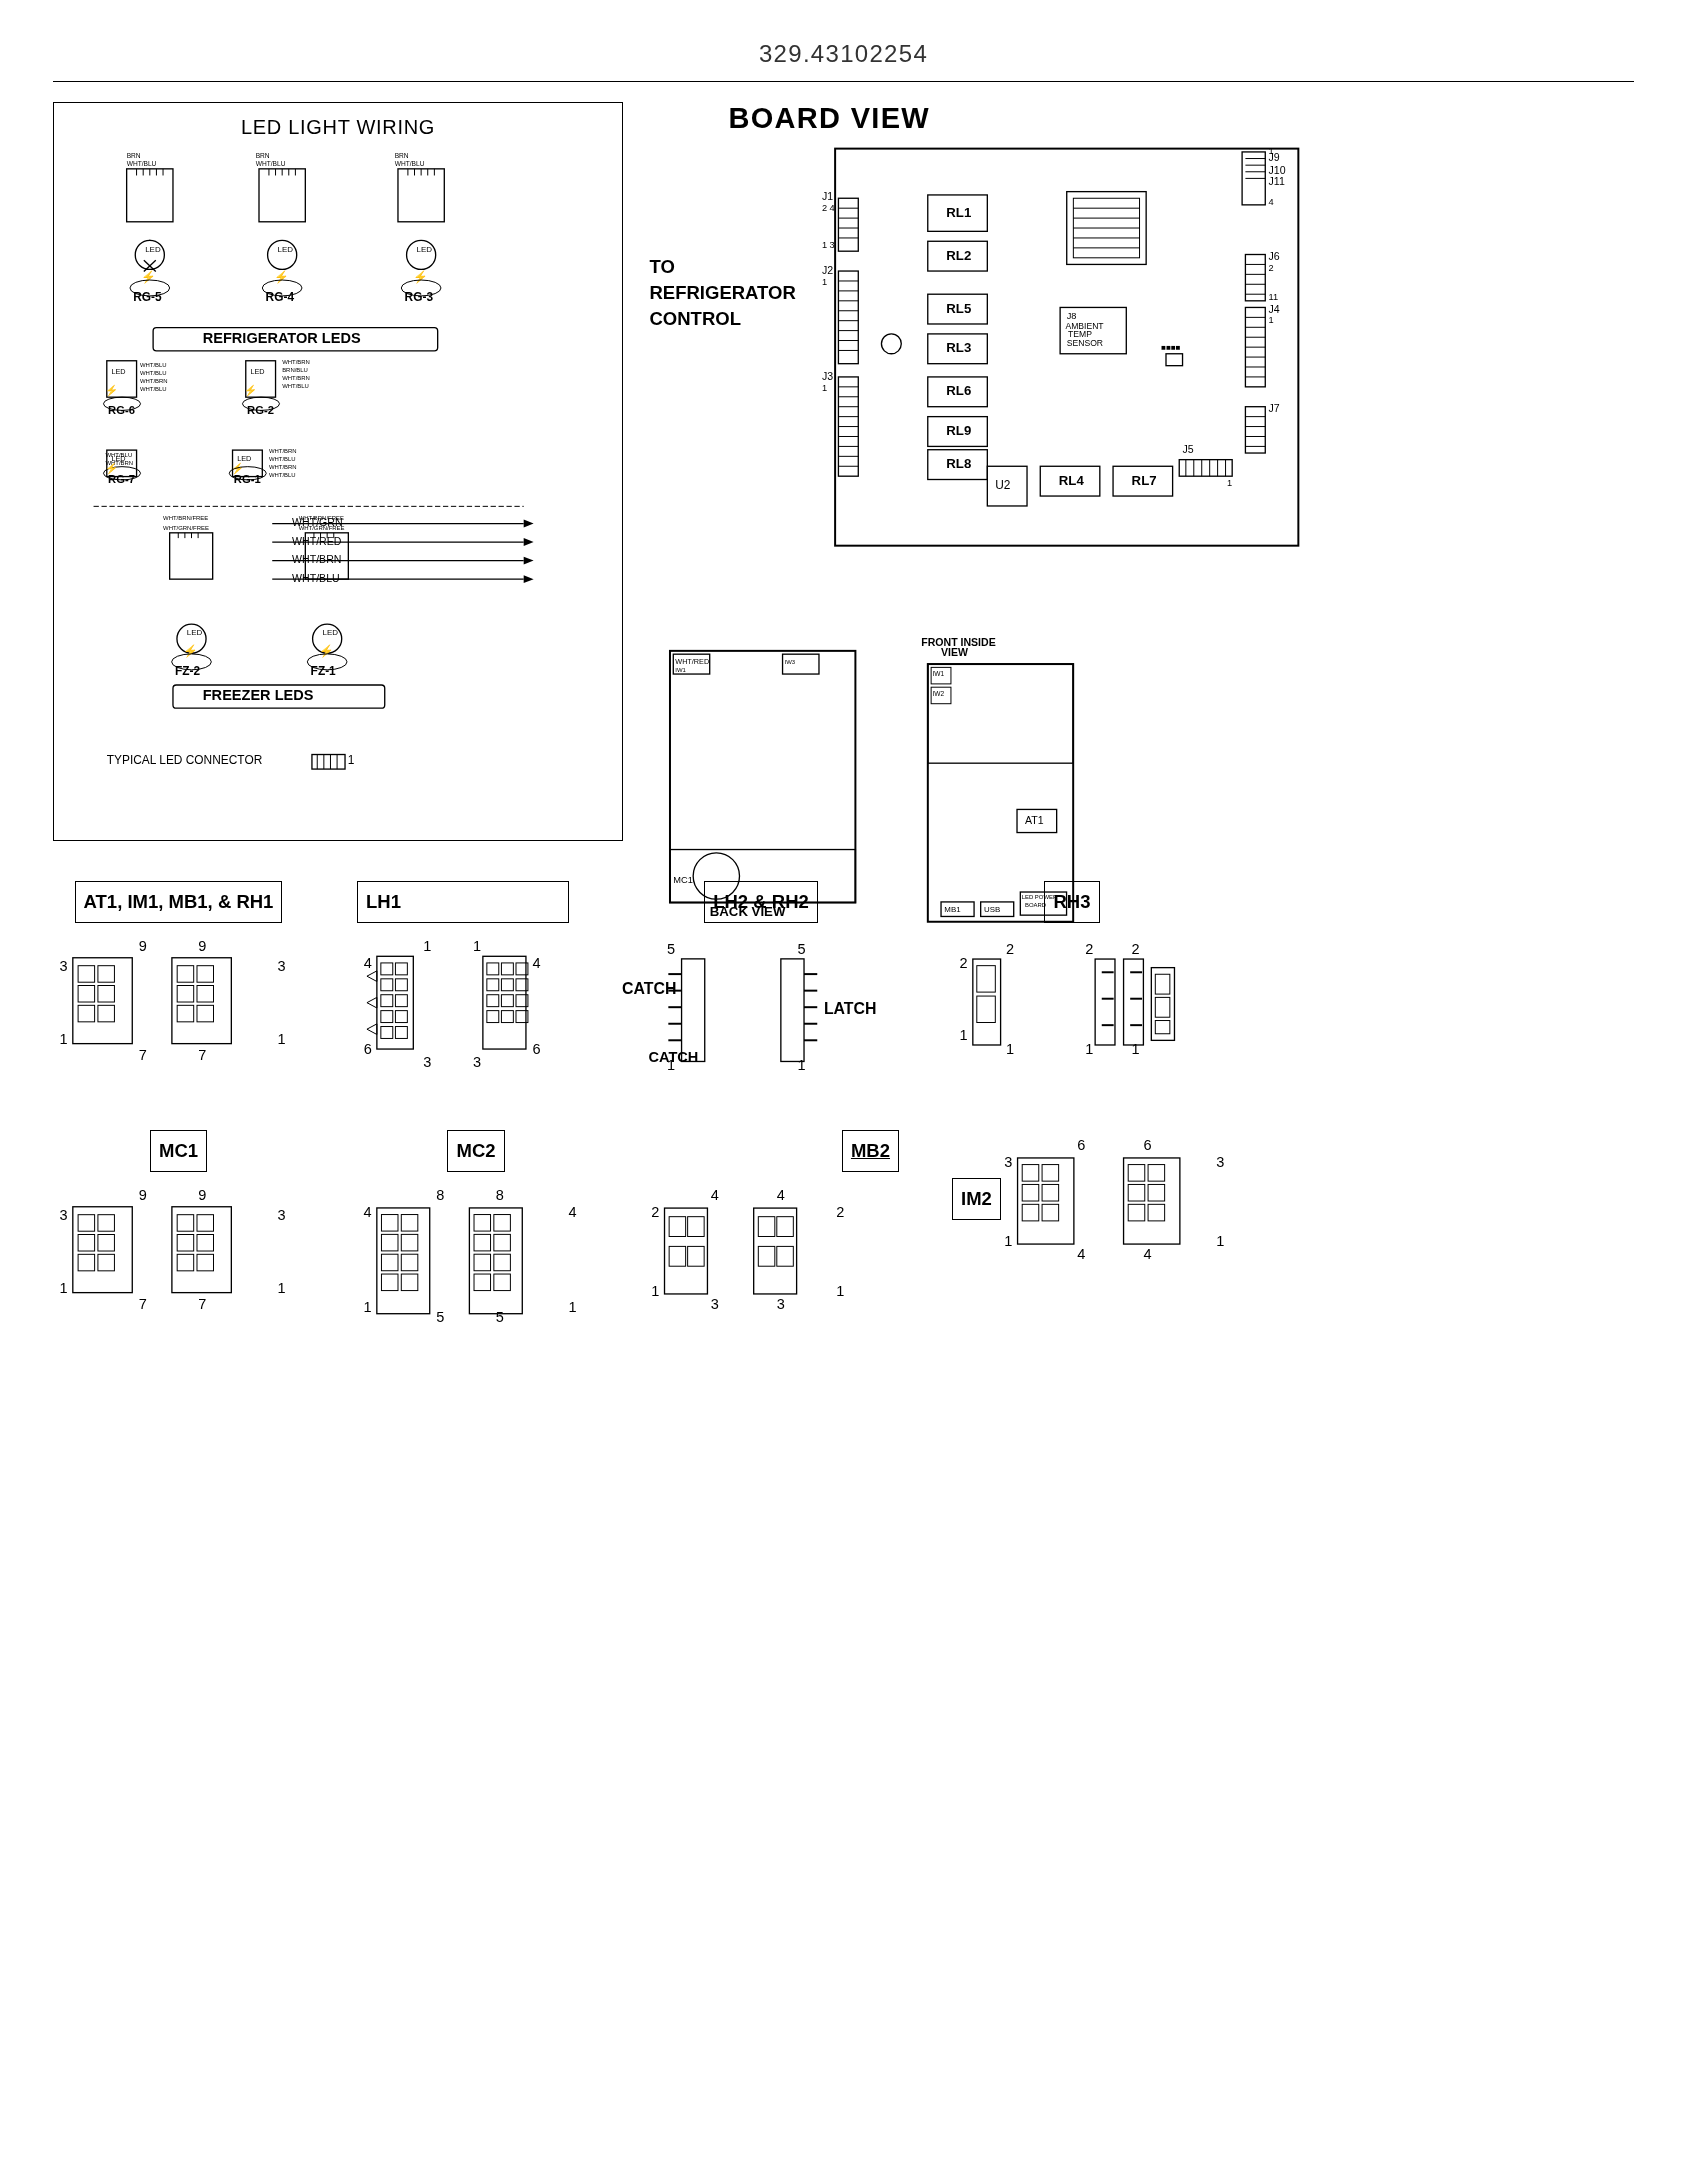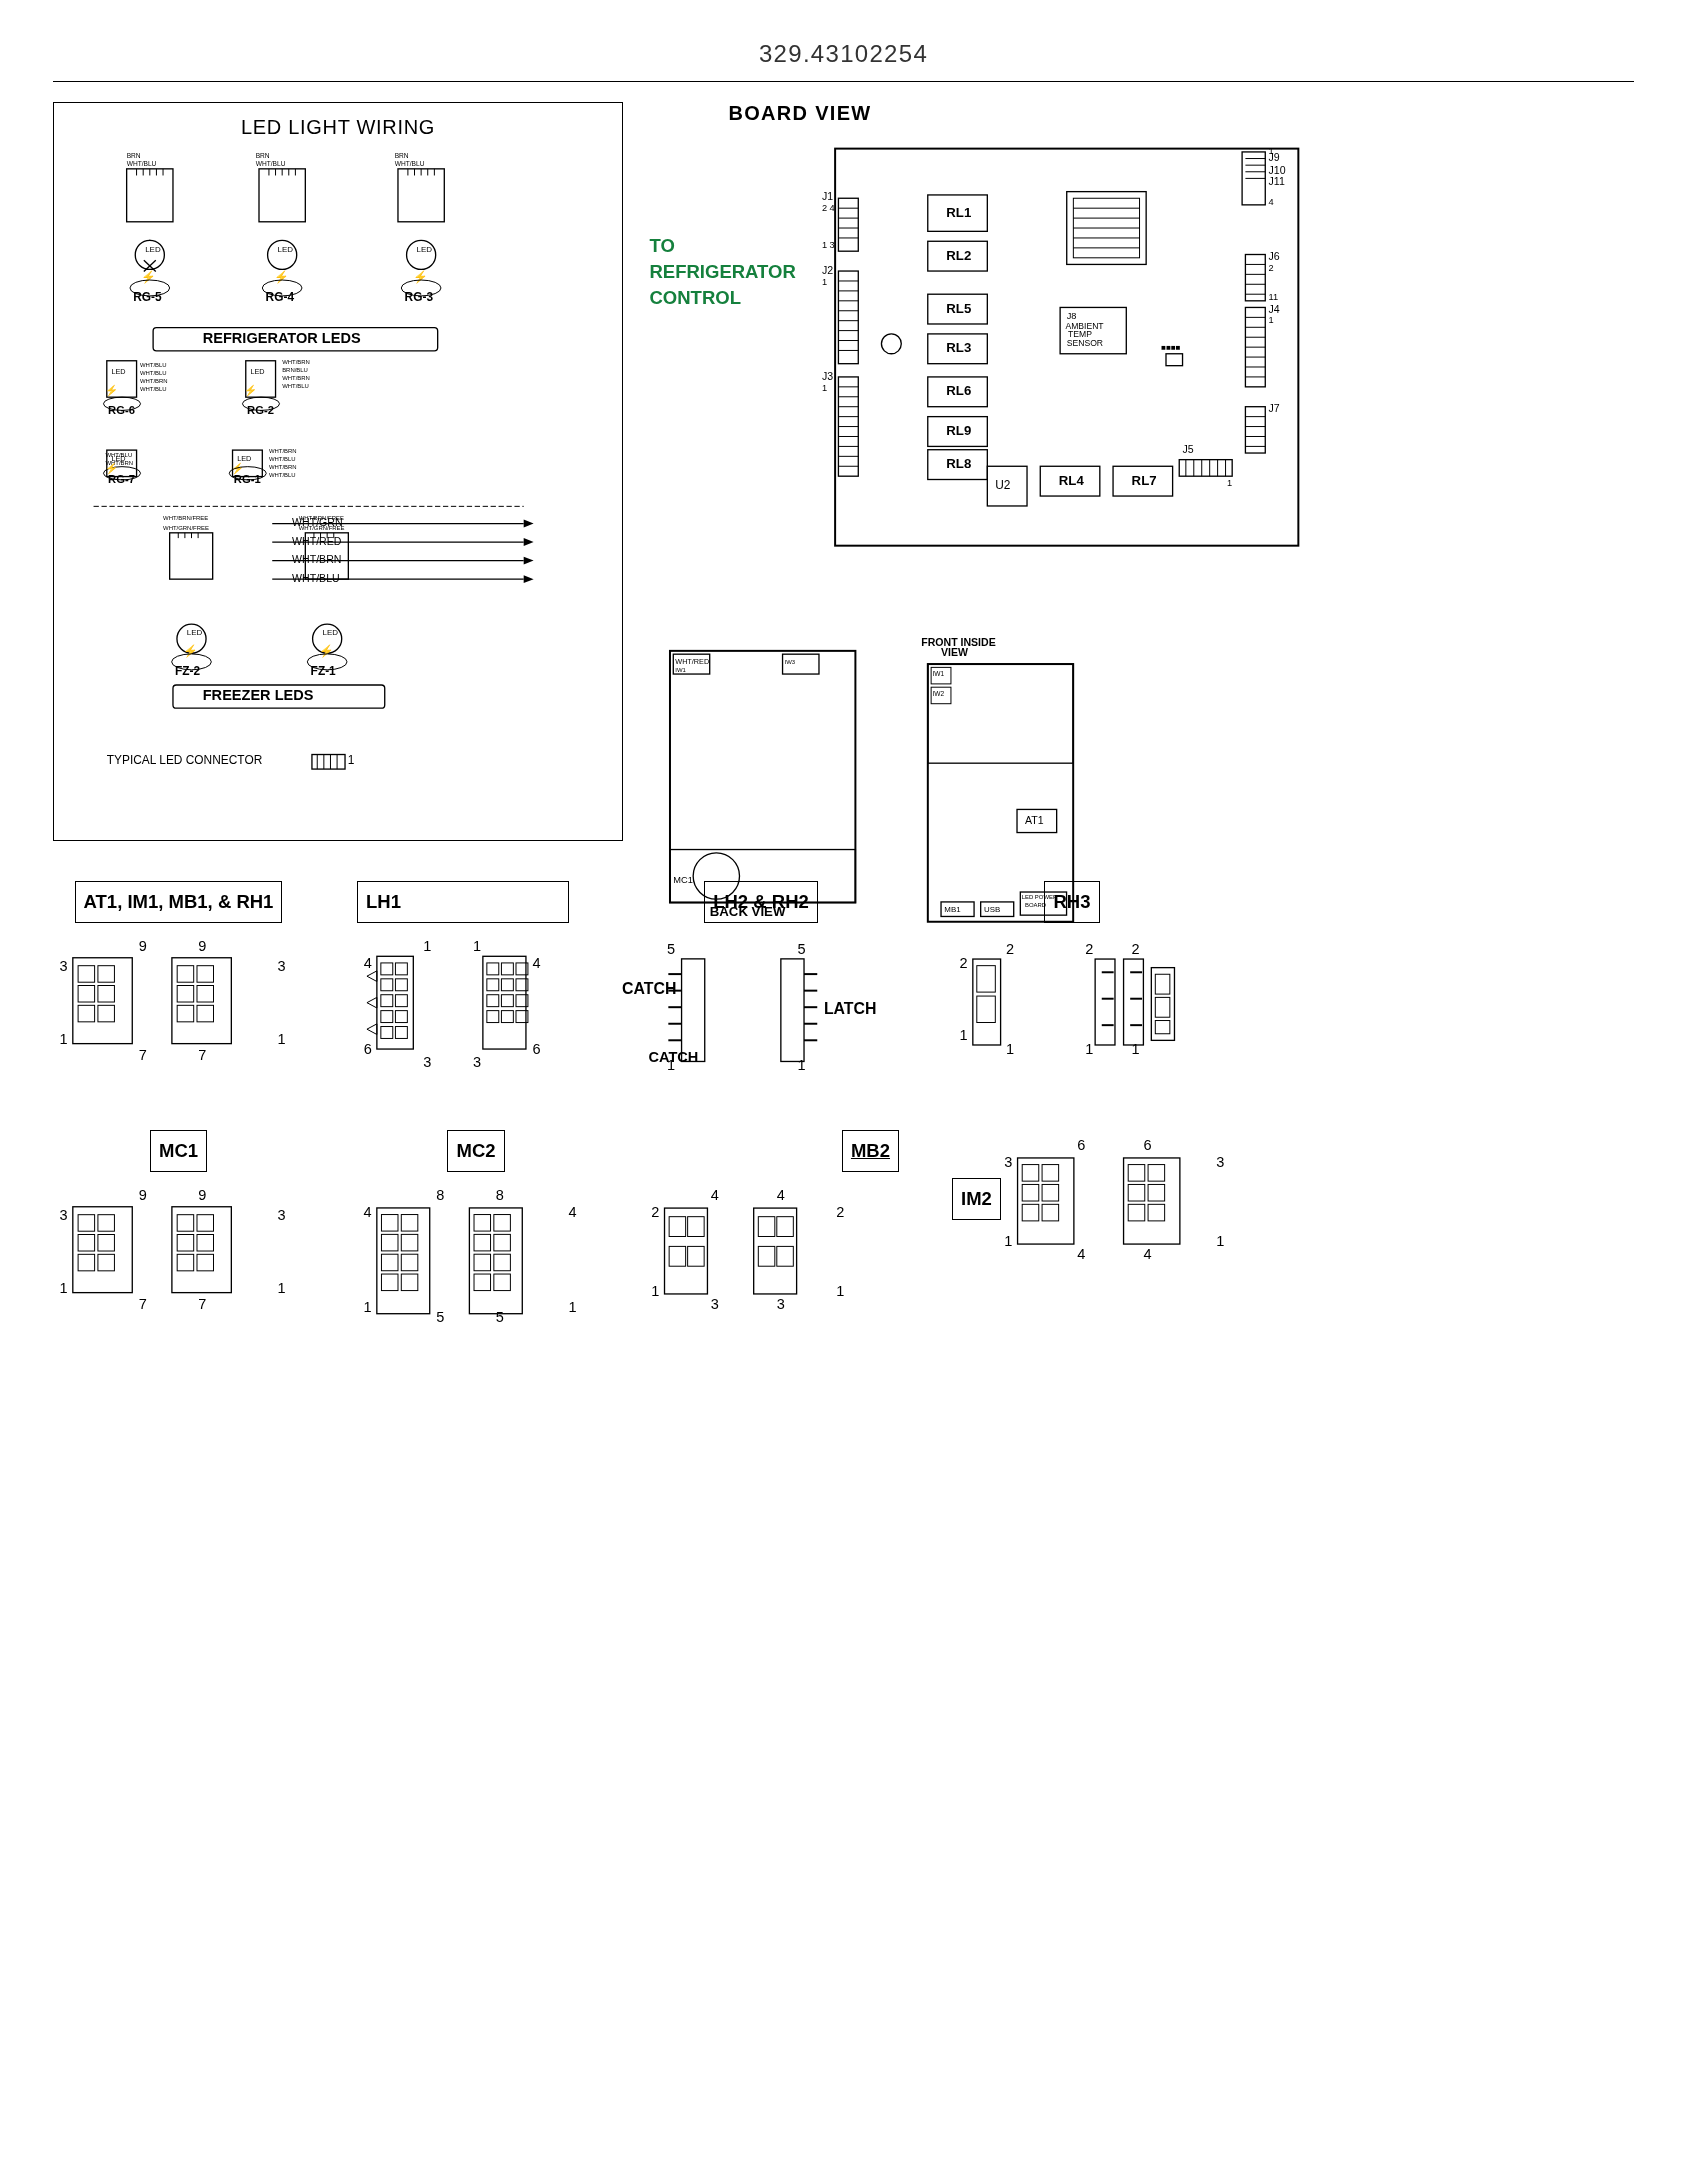--- a/index.html
+++ b/index.html
@@ -56,21 +56,21 @@
       font-size: 20px;
       color: #000;
       margin-bottom: 10px;
       letter-spacing: 0.7px;
     }
     .board-view-area {
       flex: 1;
       position: relative;
     }
     .board-view-title {
-      font-size: 20px;
+      font-size: 29px;
       font-weight: bold;
       color: #000;
       margin-bottom: 10px;
       margin-left: 79px;
       letter-spacing: 1.3px;
     }
     
     .connectors-section {
       margin-top: 20px;
     }
@@ -254,21 +254,21 @@
         <line x1="388" y1="915" x2="388" y2="937" stroke="#000" stroke-width="1.5"></line>
         <line x1="398" y1="915" x2="398" y2="937" stroke="#000" stroke-width="1.5"></line>
         <text x="414" y="930" font-size="18" fill="#000">1</text>
 
       </svg>
     </div>
 
     <div class="board-view-area">
       <div class="board-view-title">BOARD VIEW</div>
 
-      <div style="position:absolute; left:0; top:131px; font-size:18.5px; font-weight:bold; color:#15803d; line-height:1.4;">
+      <div style="position:absolute; left:0; top:152px; font-size:18.5px; font-weight:bold; color:#000000; line-height:1.4;">
         TO<br>REFRIGERATOR<br>CONTROL
       </div>
 
       <svg viewBox="0 0 820 680" width="543" height="450" xmlns="http://www.w3.org/2000/svg" style="font-family:Arial,sans-serif; position:absolute; left:132px; top:40px;">
 
         <rect x="80" y="10" width="700" height="600" fill="none" stroke="#000" stroke-width="3"></rect>
 
         <rect x="695" y="15" width="35" height="80" fill="none" stroke="#000" stroke-width="2"></rect>
         <line x1="700" y1="25" x2="730" y2="25" stroke="#000" stroke-width="1.5"></line>
         <line x1="700" y1="35" x2="730" y2="35" stroke="#000" stroke-width="1.5"></line>

